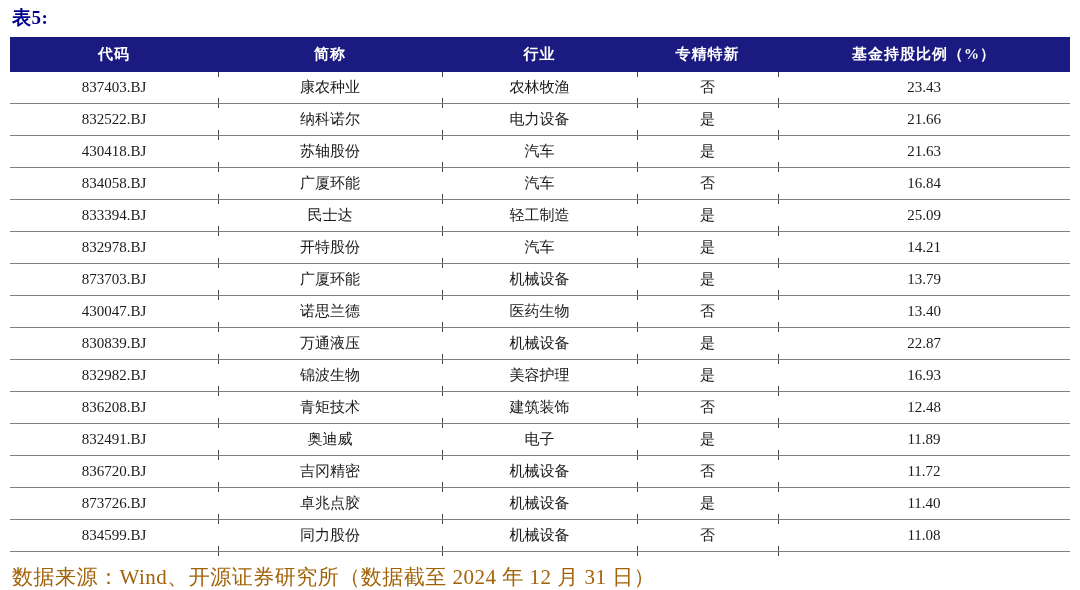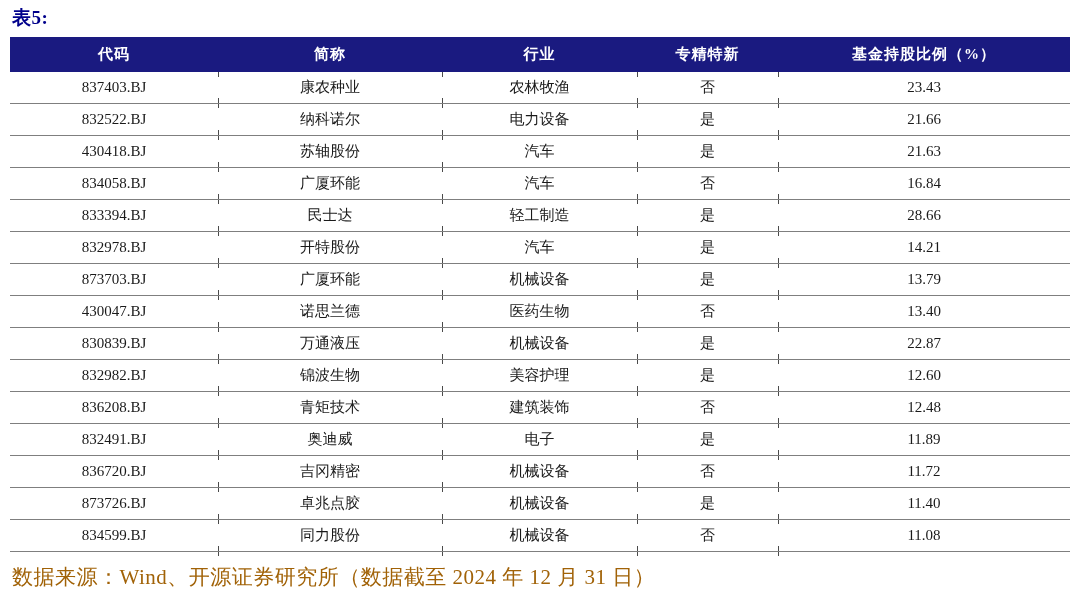--- a/index.html
+++ b/index.html
@@ -137,21 +137,21 @@
           <td>广厦环能</td>
           <td>汽车</td>
           <td>否</td>
           <td>16.84</td>
         </tr>
         <tr>
           <td>833394.BJ</td>
           <td>民士达</td>
           <td>轻工制造</td>
           <td>是</td>
-          <td>28.66</td>
+          <td>25.09</td>
         </tr>
         <tr>
           <td>832978.BJ</td>
           <td>开特股份</td>
           <td>汽车</td>
           <td>是</td>
           <td>14.21</td>
         </tr>
         <tr>
           <td>873703.BJ</td>
@@ -172,21 +172,21 @@
           <td>万通液压</td>
           <td>机械设备</td>
           <td>是</td>
           <td>22.87</td>
         </tr>
         <tr>
           <td>832982.BJ</td>
           <td>锦波生物</td>
           <td>美容护理</td>
           <td>是</td>
-          <td>12.60</td>
+          <td>16.93</td>
         </tr>
         <tr>
           <td>836208.BJ</td>
           <td>青矩技术</td>
           <td>建筑装饰</td>
           <td>否</td>
           <td>12.48</td>
         </tr>
         <tr>
           <td>832491.BJ</td>

